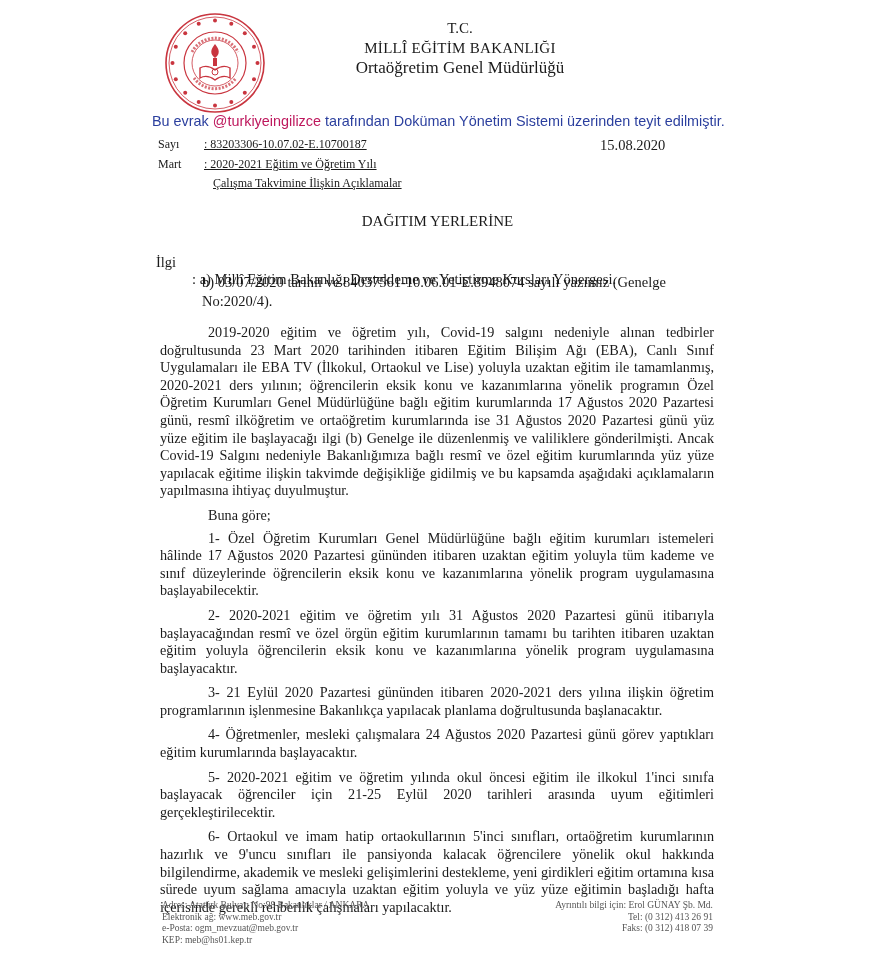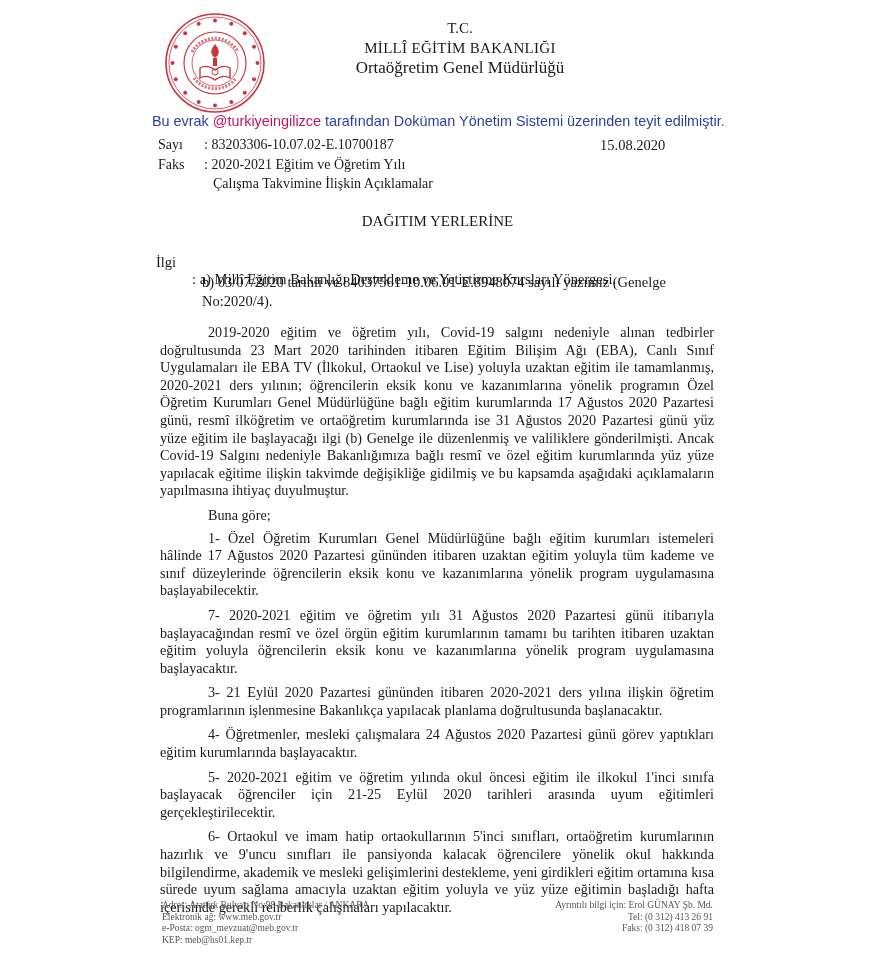--- a/index.html
+++ b/index.html
@@ -49,22 +49,23 @@
       font-family: "Liberation Sans", "DejaVu Sans", sans-serif;
       font-size: 14.4px;
       color: #2b3f9e;
       white-space: nowrap;
     }
     .verify .handle { color: #be185d; }
 
     .meta {
       position: absolute;
       left: 158px;
-      font-size: 14px;
-      white-space: nowrap;
+      font-size: 12px;
+      white-space: nowrap;
+      text-decoration: underline;
     }
     .meta .lbl { display: inline-block; width: 46px; }
     .date {
       position: absolute;
       left: 600px;
       top: 137px;
       font-size: 14.5px;
     }
 
     .distribution {
@@ -174,39 +175,39 @@
 
   <div class="verify">
     <span>Bu evrak </span><span class="handle">@turkiyeingilizce</span><span> tarafından Doküman Yönetim Sistemi üzerinden teyit edilmiştir.</span>
   </div>
 
   <div class="meta" style="top:137px;">
     <span class="lbl">Sayı</span><span>: 83203306-10.07.02-E.10700187</span>
   </div>
   <div class="date">15.08.2020</div>
   <div class="meta" style="top:157px;">
-    <span class="lbl">Faks</span><span>:  2020-2021 Eğitim ve Öğretim Yılı</span>
+    <span class="lbl">Mart</span><span>:  2020-2021 Eğitim ve Öğretim Yılı</span>
   </div>
   <div class="meta" style="top:176px; left:213px;">
     <span>Çalışma Takvimine İlişkin Açıklamalar</span>
   </div>
 
   <div class="distribution">DAĞITIM YERLERİNE</div>
 
   <div class="ilgi">
     <span class="lbl">İlgi</span>
     <span class="item-a">: a) Millî Eğitim Bakanlığı Destekleme ve Yetiştirme Kursları Yönergesi.</span>
     <div class="item-b">b) 03/07/2020 tarihli ve 84037561-10.06.01-E.8948074 sayılı yazımız (Genelge No:2020/4).</div>
   </div>
 
   <div class="body-text">
     <p class="first">2019-2020 eğitim ve öğretim yılı, Covid-19 salgını nedeniyle alınan tedbirler doğrultusunda 23 Mart 2020 tarihinden itibaren Eğitim Bilişim Ağı (EBA), Canlı Sınıf Uygulamaları ile EBA TV (İlkokul, Ortaokul ve Lise) yoluyla uzaktan eğitim ile tamamlanmış, 2020-2021 ders yılının; öğrencilerin eksik konu ve kazanımlarına yönelik programın Özel Öğretim Kurumları Genel Müdürlüğüne bağlı eğitim kurumlarında 17 Ağustos 2020 Pazartesi günü, resmî ilköğretim ve ortaöğretim kurumlarında ise 31 Ağustos 2020 Pazartesi günü yüz yüze eğitim ile başlayacağı ilgi (b) Genelge ile düzenlenmiş ve valiliklere gönderilmişti. Ancak Covid-19 Salgını nedeniyle Bakanlığımıza bağlı resmî ve özel eğitim kurumlarında yüz yüze yapılacak eğitime ilişkin takvimde değişikliğe gidilmiş ve bu kapsamda aşağıdaki açıklamaların yapılmasına ihtiyaç duyulmuştur.</p>
     <p class="buna">Buna göre;</p>
     <p>1- Özel Öğretim Kurumları Genel Müdürlüğüne bağlı eğitim kurumları istemeleri hâlinde 17 Ağustos 2020 Pazartesi gününden itibaren uzaktan eğitim yoluyla tüm kademe ve sınıf düzeylerinde öğrencilerin eksik konu ve kazanımlarına yönelik program uygulamasına başlayabilecektir.</p>
-    <p>7- 2020-2021 eğitim ve öğretim yılı 31 Ağustos 2020 Pazartesi günü itibarıyla başlayacağından resmî ve özel örgün eğitim kurumlarının tamamı bu tarihten itibaren uzaktan eğitim yoluyla öğrencilerin eksik konu ve kazanımlarına yönelik program uygulamasına başlayacaktır.</p>
+    <p>2- 2020-2021 eğitim ve öğretim yılı 31 Ağustos 2020 Pazartesi günü itibarıyla başlayacağından resmî ve özel örgün eğitim kurumlarının tamamı bu tarihten itibaren uzaktan eğitim yoluyla öğrencilerin eksik konu ve kazanımlarına yönelik program uygulamasına başlayacaktır.</p>
     <p>3- 21 Eylül 2020 Pazartesi gününden itibaren 2020-2021 ders yılına ilişkin öğretim programlarının işlenmesine Bakanlıkça yapılacak planlama doğrultusunda başlanacaktır.</p>
     <p>4- Öğretmenler, mesleki çalışmalara 24 Ağustos 2020 Pazartesi günü görev yaptıkları eğitim kurumlarında başlayacaktır.</p>
     <p>5- 2020-2021 eğitim ve öğretim yılında okul öncesi eğitim ile ilkokul 1'inci sınıfa başlayacak öğrenciler için 21-25 Eylül 2020 tarihleri arasında uyum eğitimleri gerçekleştirilecektir.</p>
     <p>6- Ortaokul ve imam hatip ortaokullarının 5'inci sınıfları, ortaöğretim kurumlarının hazırlık ve 9'uncu sınıfları ile pansiyonda kalacak öğrencilere yönelik okul hakkında bilgilendirme, akademik ve mesleki gelişimlerini destekleme, yeni girdikleri eğitim ortamına kısa sürede uyum sağlama amacıyla uzaktan eğitim yoluyla ve yüz yüze eğitimin başladığı hafta içerisinde gerekli rehberlik çalışmaları yapılacaktır.</p>
   </div>
 
   <div class="footer-left">
     <div>Adres: Atatürk Bulvarı No:98 Bakanlıklar / ANKARA</div>
     <div>Elektronik ağ: www.meb.gov.tr</div>
     <div>e-Posta: ogm_mevzuat@meb.gov.tr</div>

